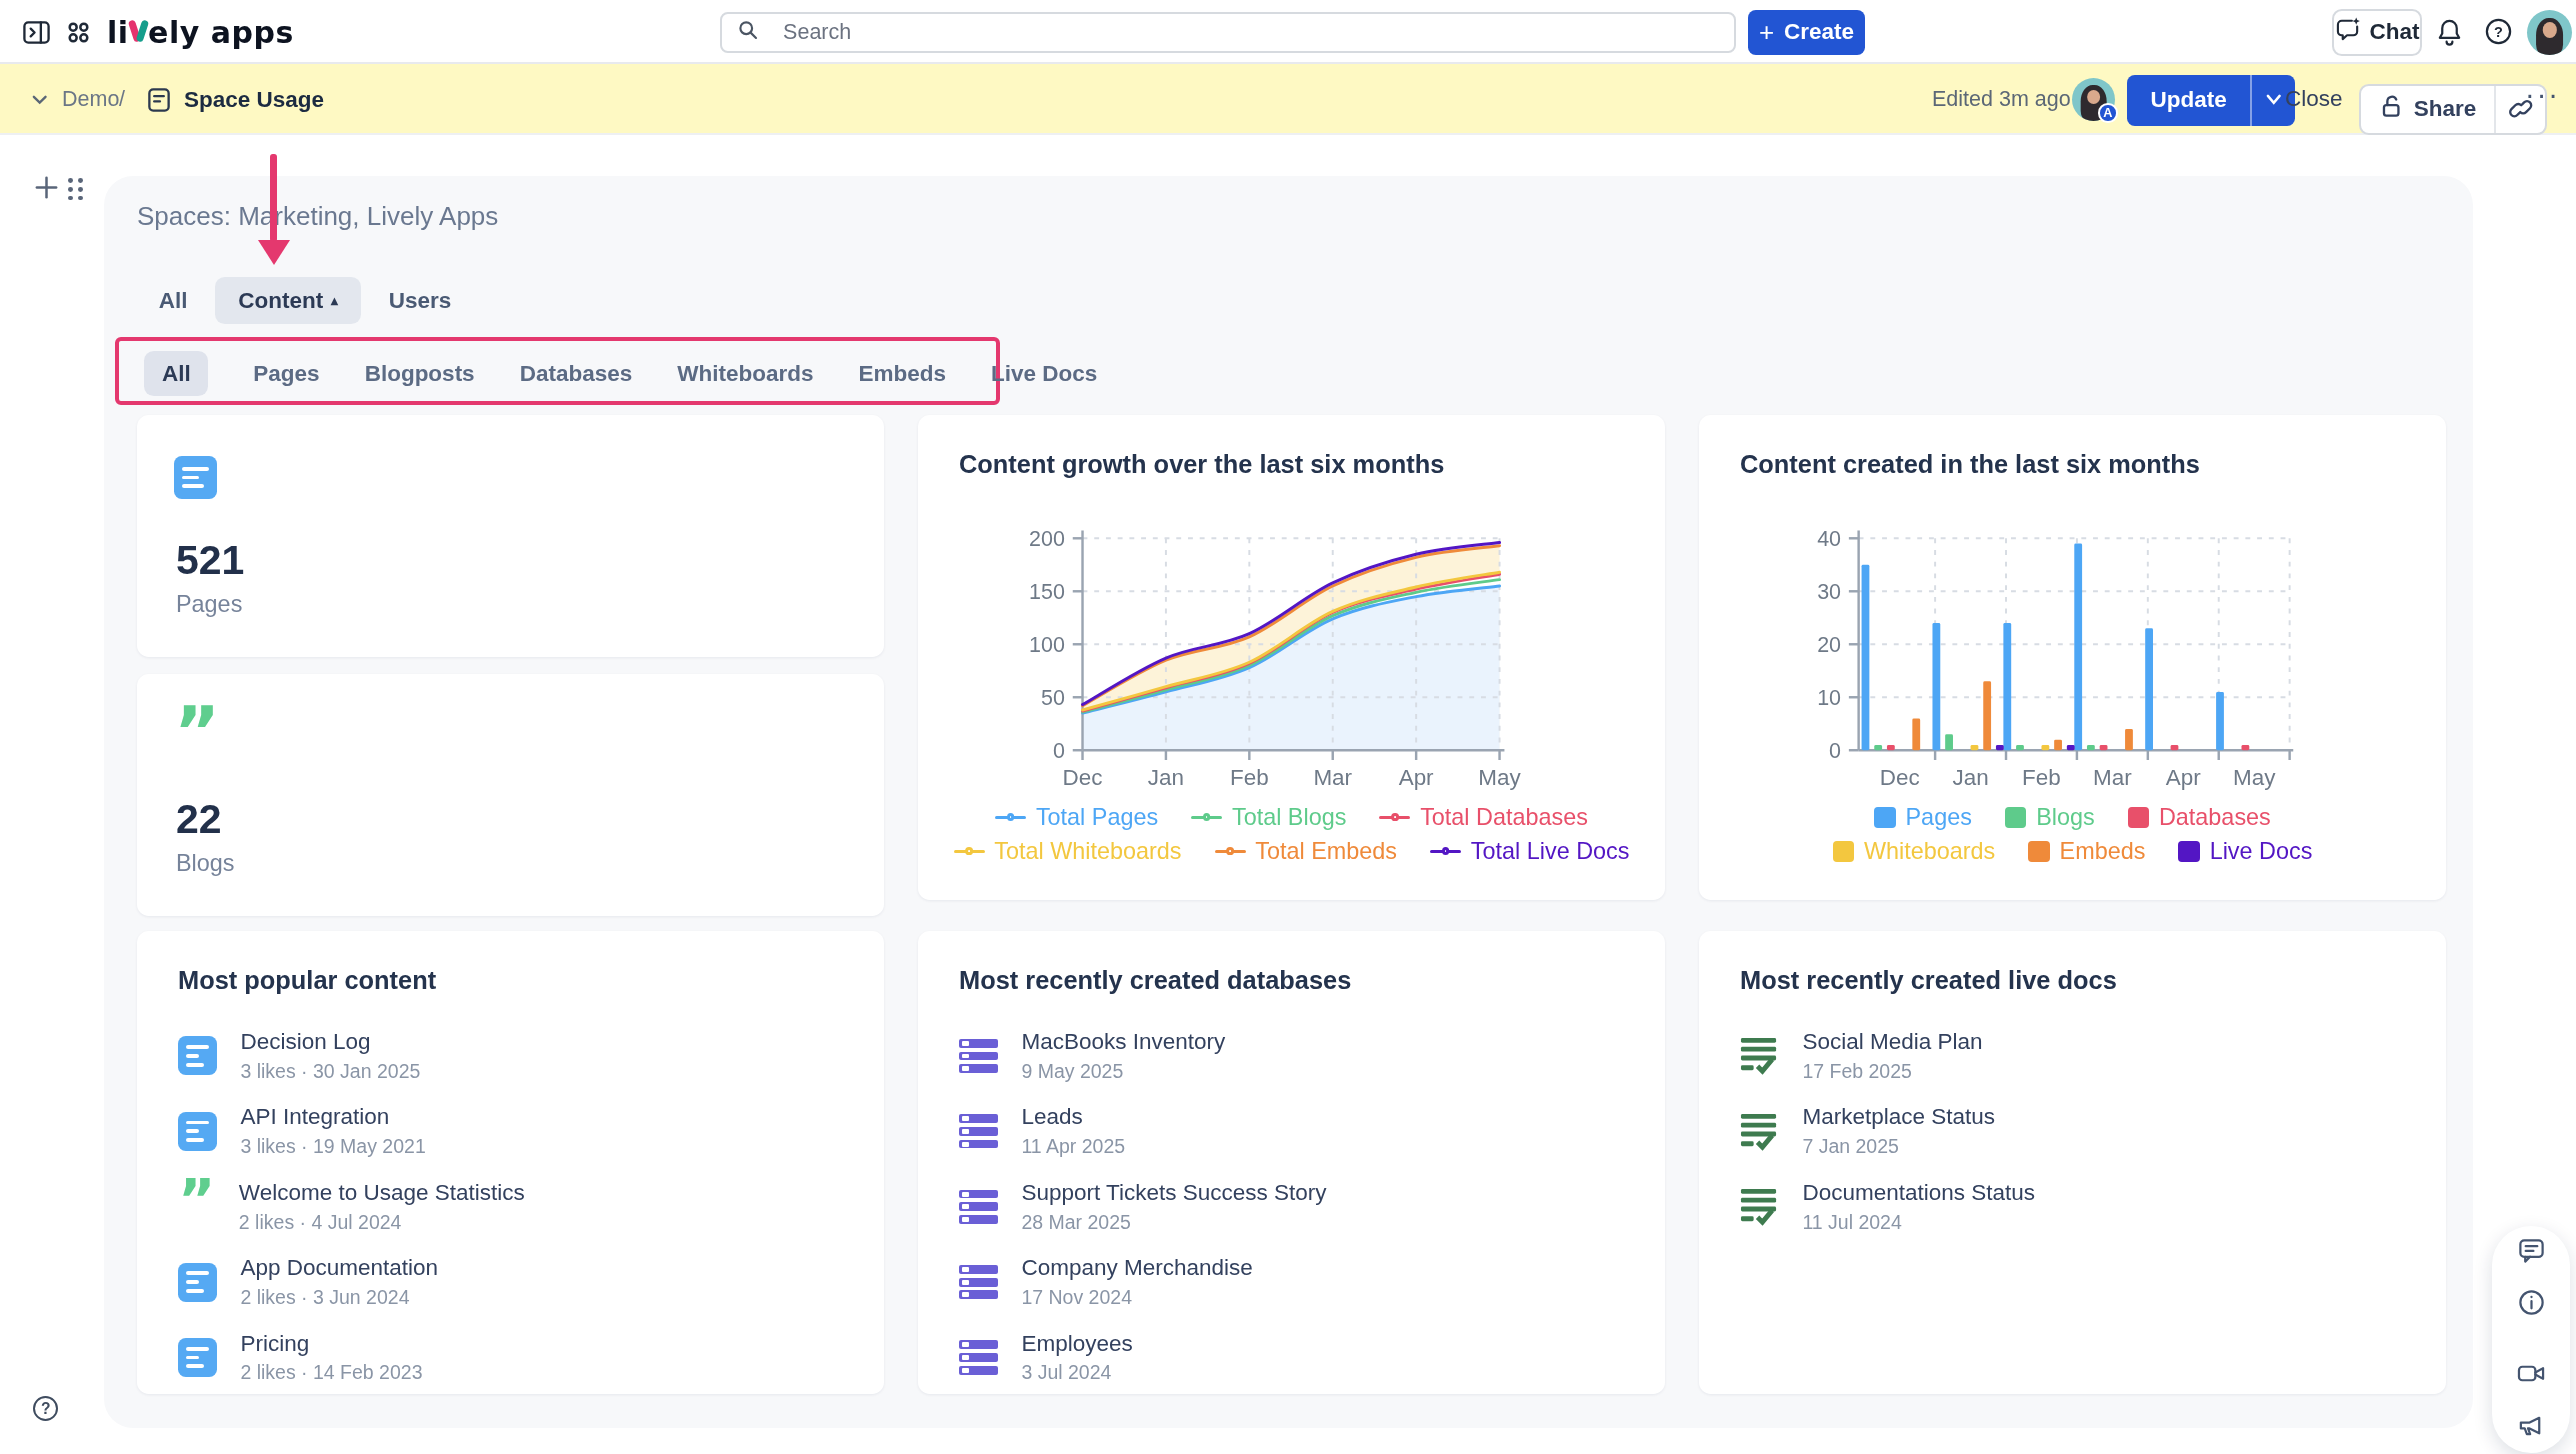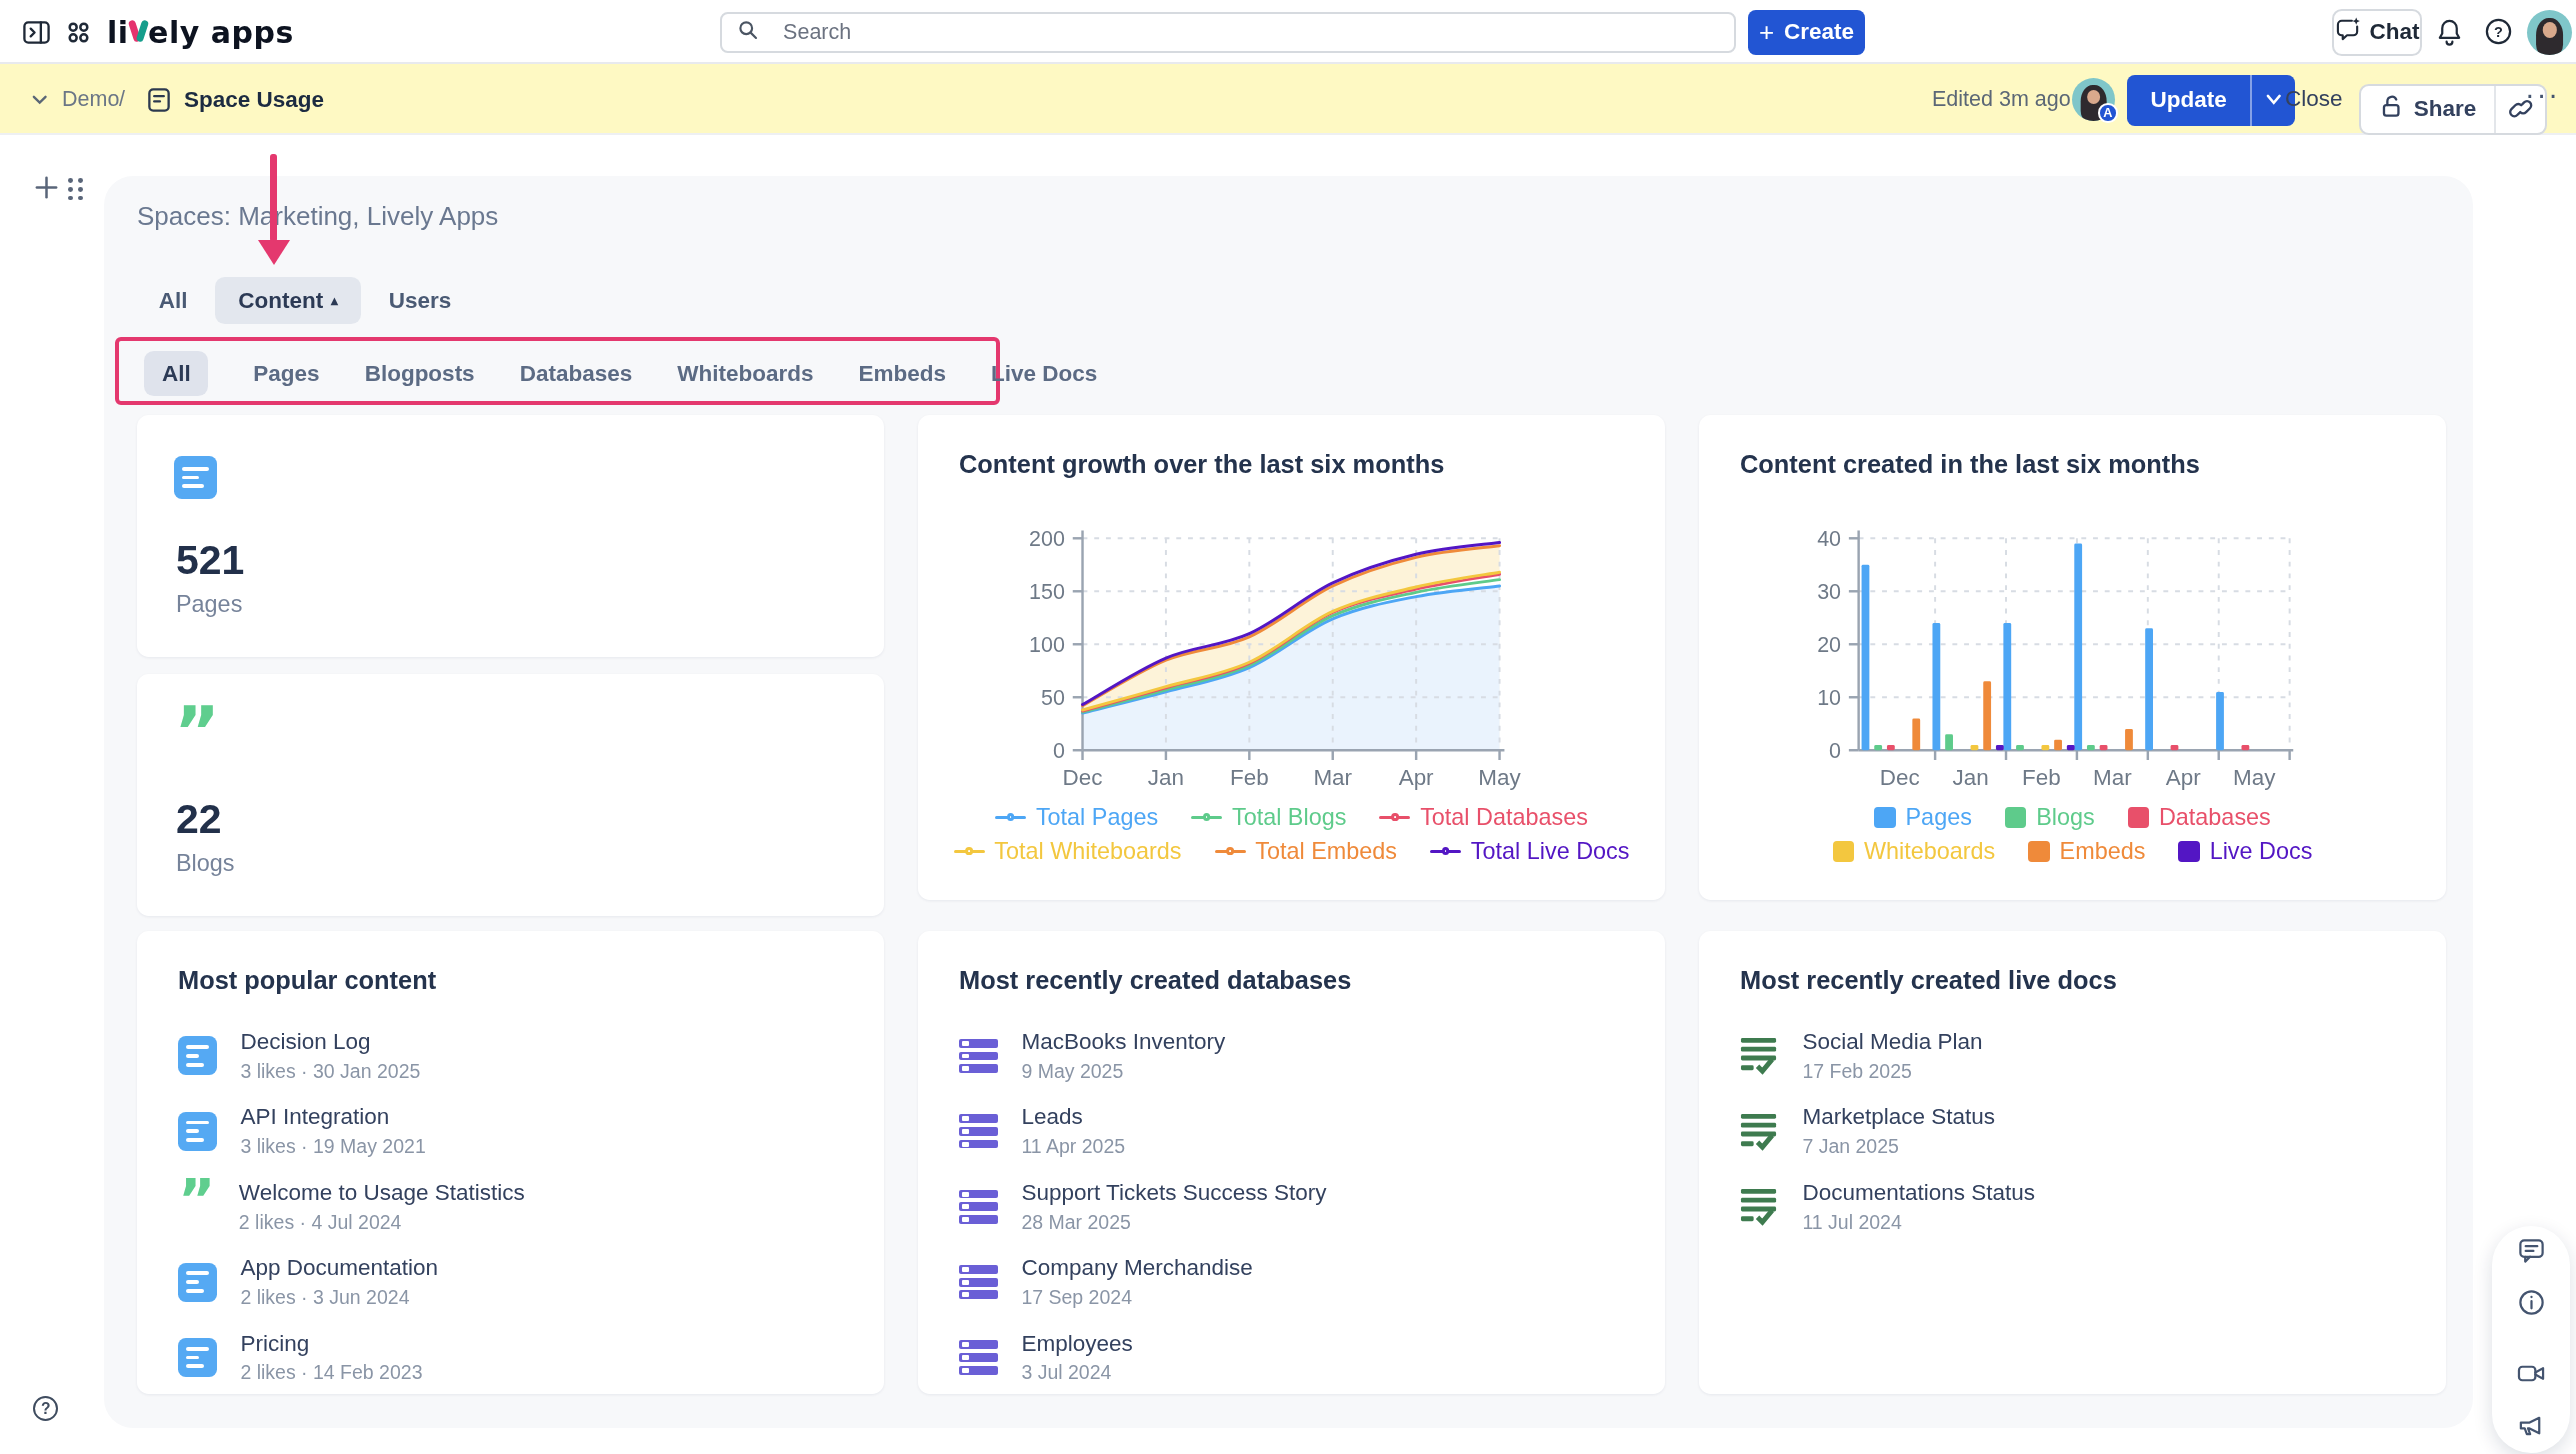--- a/index.html
+++ b/index.html
@@ -582,21 +582,21 @@
           </div>
         </div>
         <div class="li-row">
           <span class="dic">
             <b></b>
             <b></b>
             <b></b>
           </span>
         <div class="li-tx">
             <div class="li-title">Company Merchandise</div>
-        <div class="li-meta">17 Sep 2024</div>
+        <div class="li-meta">17 Nov 2024</div>
           </div>
         </div>
         <div class="li-row">
           <span class="dic">
             <b></b>
             <b></b>
             <b></b>
           </span>
         <div class="li-tx">
             <div class="li-title">Employees</div>

